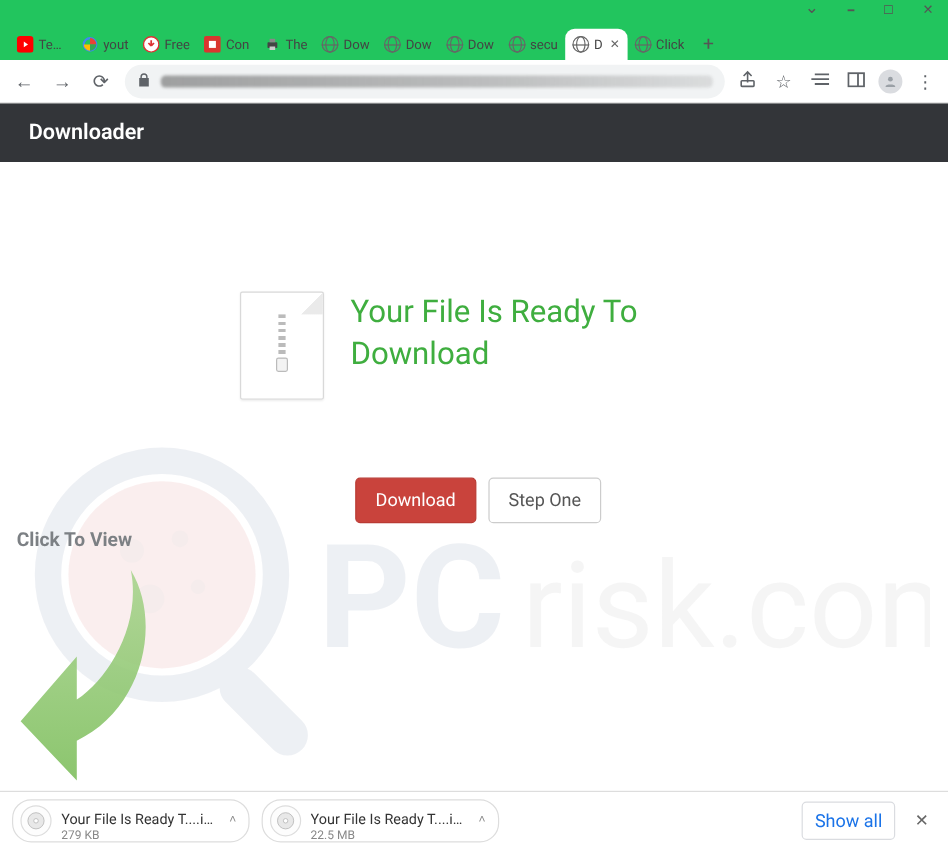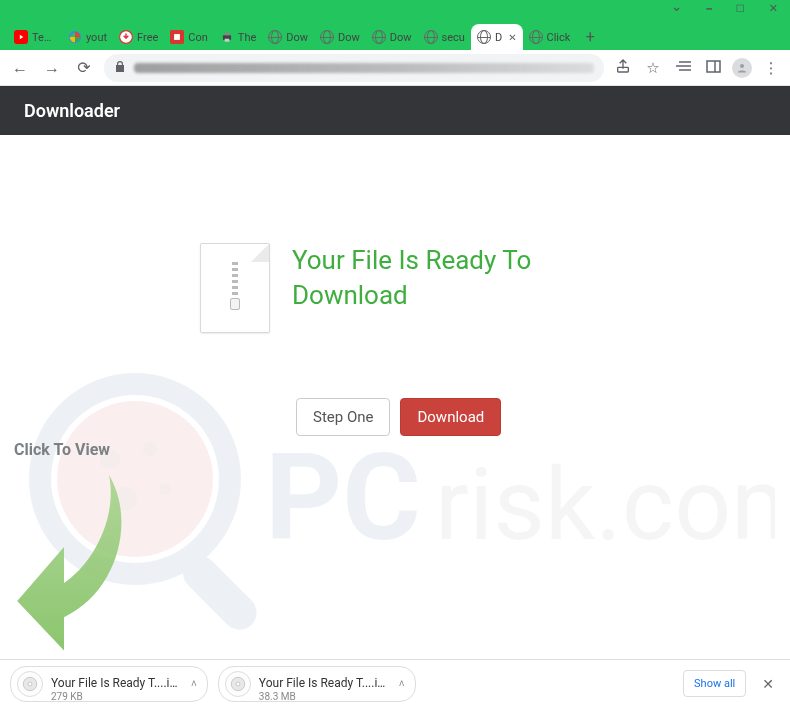--- a/index.html
+++ b/index.html
@@ -59,21 +59,21 @@
 
 
 .downloads-bar { position:absolute; bottom:0; left:0; right:0; height:48px; background:#fff; border-top:1px solid #ddd; display:flex; align-items:center; padding:0 10px; gap:10px; }
 .dl-item { display:flex; align-items:center; gap:8px; border:1px solid #ddd; border-radius:16px; padding:4px 10px 4px 6px; height:36px; min-width:180px; }
 .dl-icon { width:26px; height:26px; border-radius:50%; border:1px solid #ddd; display:flex; align-items:center; justify-content:center; font-size:13px; color:#888; background:#fdfdfd; }
 .dl-text { display:flex; flex-direction:column; line-height:1.1; }
 .dl-name { font-size:12px; color:#333; max-width:130px; overflow:hidden; text-overflow:ellipsis; white-space:nowrap;margin-top:12px; }
 .dl-size { font-size:10px; color:#888; }
 .dl-chev { font-size:10px; color:#888; margin-left:2px; }
 .dl-spacer { flex:1; }
-.show-all { color:#1a73e8; font-size:11px; padding:6px 10px; border:1px solid #dadce0; border-radius:4px; }
+.show-all { color:#1a73e8; font-size:15px; padding:6px 10px; border:1px solid #dadce0; border-radius:4px; }
 .dl-close { font-size:14px; color:#666; padding:0 6px; }
 </style>
 </head>
 <body>
 
 <div class="browser-top">
   <div class="window-controls">
     <span class="wc-chev"></span>
     <span class="wc-min"></span>
     <span class="wc-max"></span>
@@ -230,22 +230,22 @@
   </div>
 
   <div class="content-wrap">
     <div class="file-icon-box">
       <div class="zipper"></div>
     </div>
     <div class="heading">Your File Is Ready To Download</div>
   </div>
 
   <div class="button-row">
+    <div class="btn btn-primary">Download</div>
     <div class="btn btn-secondary">Step One</div>
-    <div class="btn btn-primary">Download</div>
   </div>
 
   <div class="click-view">Click To View</div>
 
   <div class="arrow-holder">
     <svg width="130" height="200" viewBox="0 0 130 200">
       <defs>
         <linearGradient id="ag" x1="0" y1="0" x2="0" y2="1">
           <stop offset="0" stop-color="#a9d48f"></stop>
           <stop offset="1" stop-color="#7fbf5e"></stop>
@@ -273,21 +273,21 @@
       </div>
       <div class="dl-item">
         <div class="dl-icon">
           <svg width="18" height="18" viewBox="0 0 24 24">
             <circle cx="12" cy="12" r="9" fill="#e8e8e8" stroke="#bbb"></circle>
             <circle cx="12" cy="12" r="2.5" fill="#fff" stroke="#bbb"></circle>
           </svg>
         </div>
   <div class="dl-text">
           <div class="dl-name">Your File Is Ready T....iso</div>
-  <div class="dl-size">38.3 MB</div>
+  <div class="dl-size">22.5 MB</div>
         </div>
   <div class="dl-chev">˄</div>
       </div>
     </div>
   <div class="dl-spacer"></div>
   <div class="show-all">Show all</div>
   <div class="dl-close">✕</div>
 </div>
 
 </body></html>

